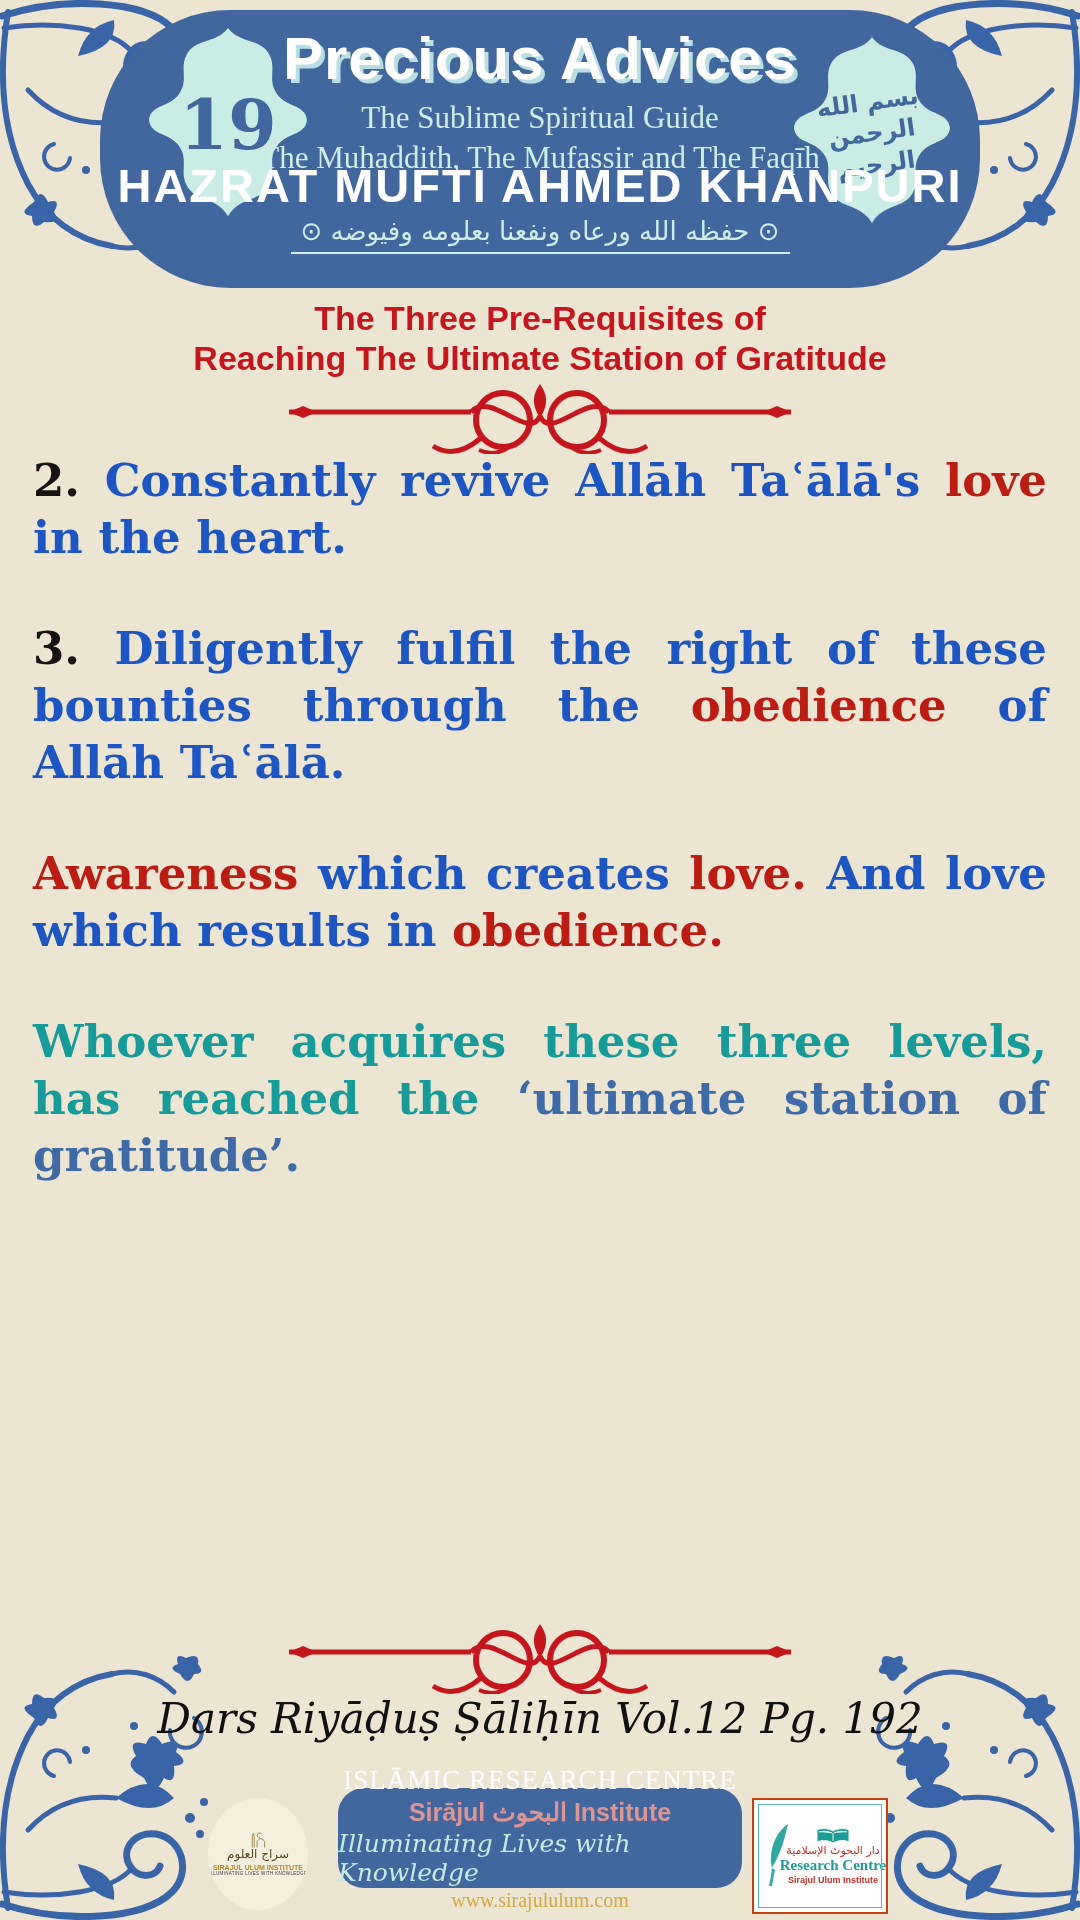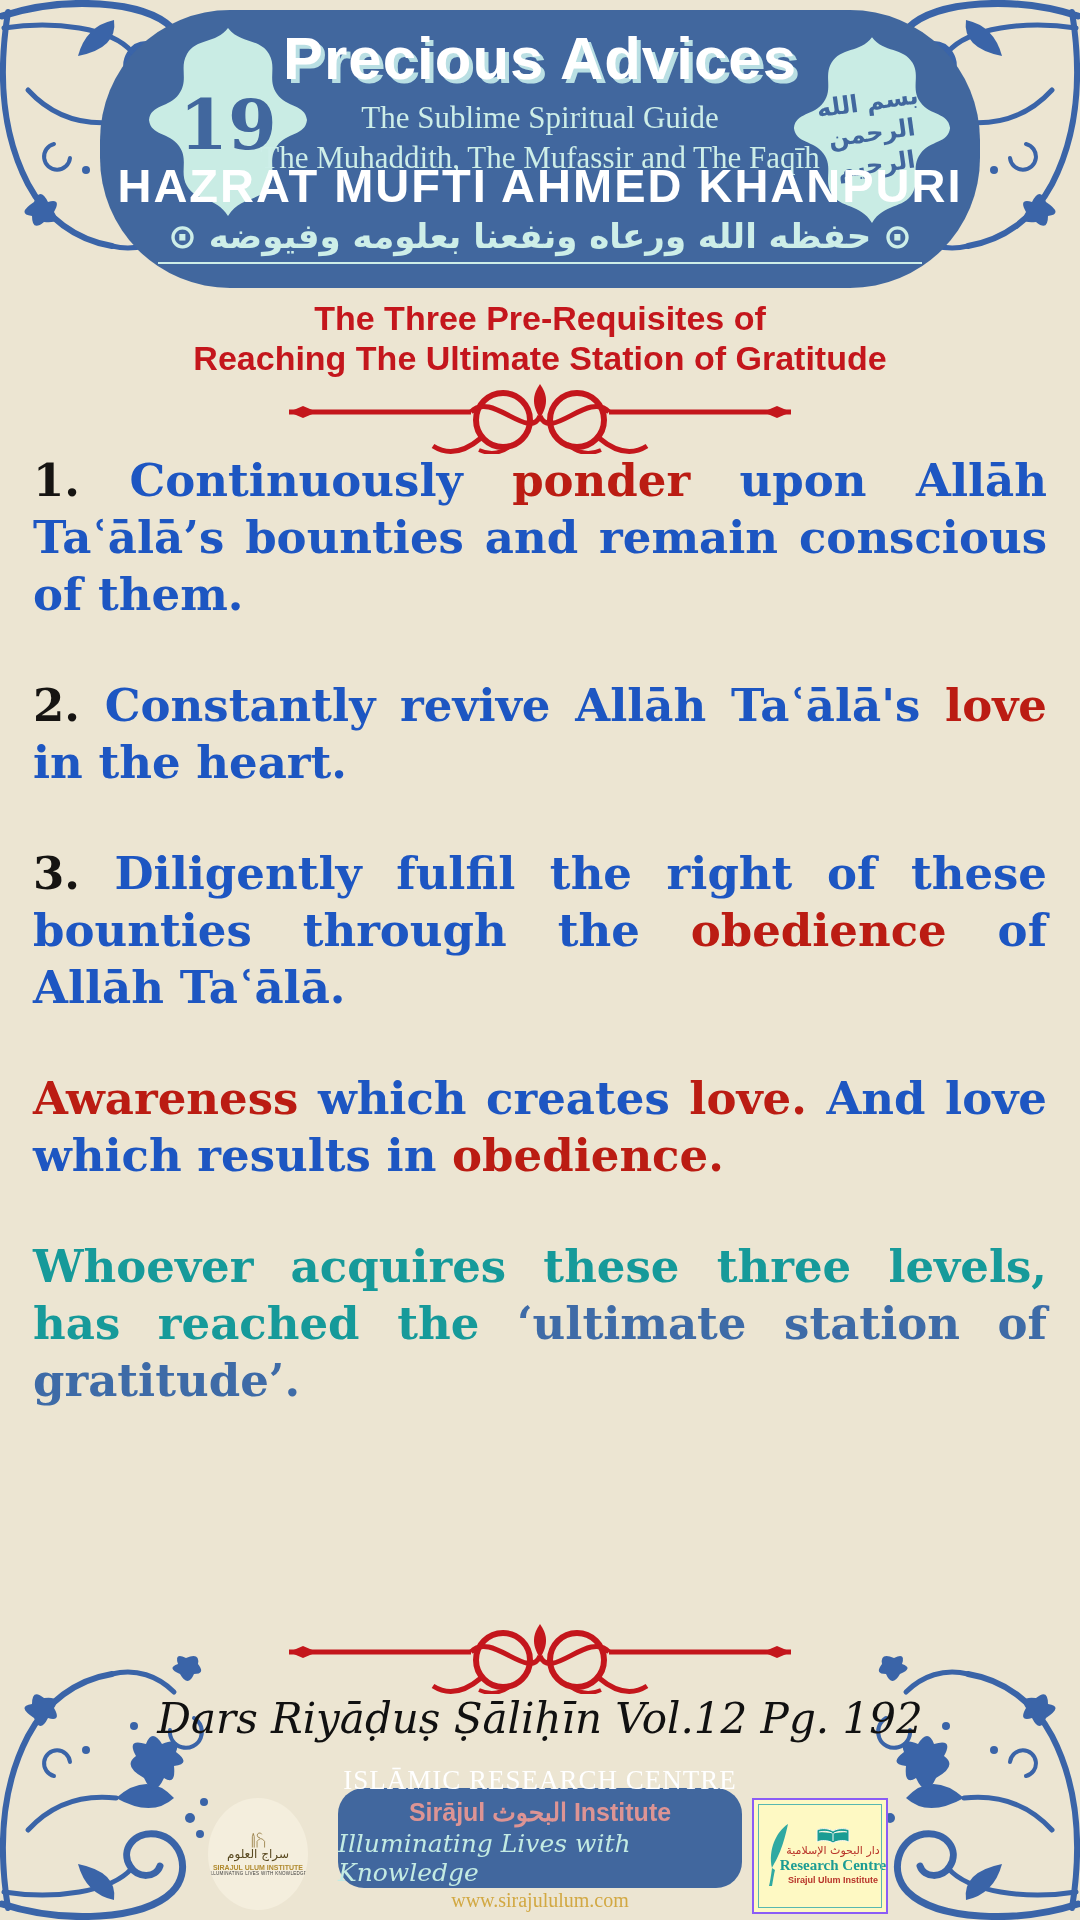--- a/index.html
+++ b/index.html
@@ -41,23 +41,23 @@
     text-shadow:4px 4px 0 #b9dfe3;
   }
   .h-sub{font-family:"Liberation Serif",serif;font-size:31px;color:var(--mintText,#cdeee8);margin-top:7px;white-space:nowrap;}
   .h-sub2{margin-top:4px;}
   .h-name{
     position:absolute;left:0;right:0;top:148px;text-align:center;
     font-family:"Liberation Sans",sans-serif;font-weight:bold;font-size:47px;letter-spacing:2px;color:#fff;white-space:nowrap;
   }
   .h-arabic-wrap{position:absolute;left:0;right:0;top:206px;text-align:center;}
   .h-arabic{
-    display:inline-block;font-family:"DejaVu Sans",sans-serif;font-size:34px;
+    display:inline-block;font-family:"DejaVu Sans",sans-serif;font-size:26px;
     color:var(--mintText,#cdeee8);border-bottom:2px solid var(--mintText,#cdeee8);
-    padding:0 10px 6px;direction:rtl;font-weight:bold;
+    padding:0 10px 6px;direction:rtl;
   }
 
   
   .topic{position:absolute;left:0;right:0;top:298px;text-align:center;
     font-family:"Liberation Sans",sans-serif;font-weight:bold;font-size:34px;line-height:40px;
     color:var(--red1,#c4161c);}
   .divider{position:absolute;left:50%;transform:translateX(-50%);width:530px;height:72px;color:var(--red1,#c4161c);}
   .div1{top:382px;}
 
   
@@ -92,22 +92,22 @@
 
   .logo-left{
     position:absolute;left:208px;top:1798px;width:100px;height:112px;background:#f4eedd;border-radius:50%;
     display:flex;flex-direction:column;align-items:center;justify-content:center;text-align:center;overflow:hidden;
   }
   .ll-arabic{font-family:"DejaVu Sans",sans-serif;font-size:12px;color:#5a4a21;direction:rtl;line-height:1.1;}
   .ll-1{font-family:"Liberation Sans",sans-serif;font-weight:bold;font-size:7px;color:#b08a2e;margin-top:2px;}
   .ll-2{font-family:"Liberation Sans",sans-serif;font-size:4.5px;color:#3b3b3b;letter-spacing:.3px;}
 
   .logo-right{
-    position:absolute;left:752px;top:1798px;width:132px;height:112px;background:#fef9c3;
-    border:2px solid #8b5cf6;outline:1px solid #58b8b0;outline-offset:-7px;
+    position:absolute;left:752px;top:1798px;width:132px;height:112px;background:#ffffff;
+    border:2px solid #c2410c;outline:1px solid #58b8b0;outline-offset:-7px;
     display:flex;flex-direction:column;align-items:center;justify-content:center;text-align:right;
   }
   .lr-inner{margin-left:26px;display:flex;flex-direction:column;align-items:center;gap:1px;}
   .lr-arabic{font-family:"DejaVu Sans",sans-serif;font-size:11px;color:#b8342a;direction:rtl;line-height:1;}
   .lr-1{font-family:"Liberation Serif",serif;font-weight:bold;font-size:15px;color:#1b9c94;white-space:nowrap;}
   .lr-2{font-family:"Liberation Sans",sans-serif;font-weight:bold;font-size:9px;color:#b8342a;white-space:nowrap;}
   .quill{position:absolute;left:12px;top:22px;width:26px;height:66px;color:#2fa9a2;}
   .bookicon{width:34px;height:16px;color:#1b9c94;}
 
   svg{display:block;}
@@ -225,21 +225,20 @@
 <div class="topic">
   <div>The Three Pre-Requisites of</div>
   <div>Reaching The Ultimate Station of Gratitude</div>
 </div>
 
 <svg class="divider div1">
     <use href="#sym-divider"></use>
   </svg>
 
 <div class="bodytext">
-  <p class="para"><span class="seg-k">1. </span><span class="seg-b">Continuously </span><span class="seg-r">ponder</span><span class="seg-b"> upon Allāh Taʿālā’s bounties and remain conscious of them.</span></p>
   <p class="para"><span class="seg-k">2.  </span><span class="seg-b">Constantly revive Allāh Taʿālā's </span><span class="seg-r">love</span><span class="seg-b"> in the heart.</span></p>
   <p class="para"><span class="seg-k">3.   </span><span class="seg-b">Diligently fulfil the right of these bounties through the </span><span class="seg-r">obedience</span><span class="seg-b"> of Allāh Taʿālā.</span></p>
   <p class="para"><span class="seg-r">Awareness</span><span class="seg-b"> which creates </span><span class="seg-r">love.</span><span class="seg-b"> And love which results in </span><span class="seg-r">obedience.</span></p>
   <p class="para"><span class="seg-t">Whoever acquires these three levels, has reached the </span><span class="seg-s">‘ultimate station of gratitude’.</span></p>
 </div>
 
 <svg class="divider div2">
     <use href="#sym-divider"></use>
   </svg>
 

